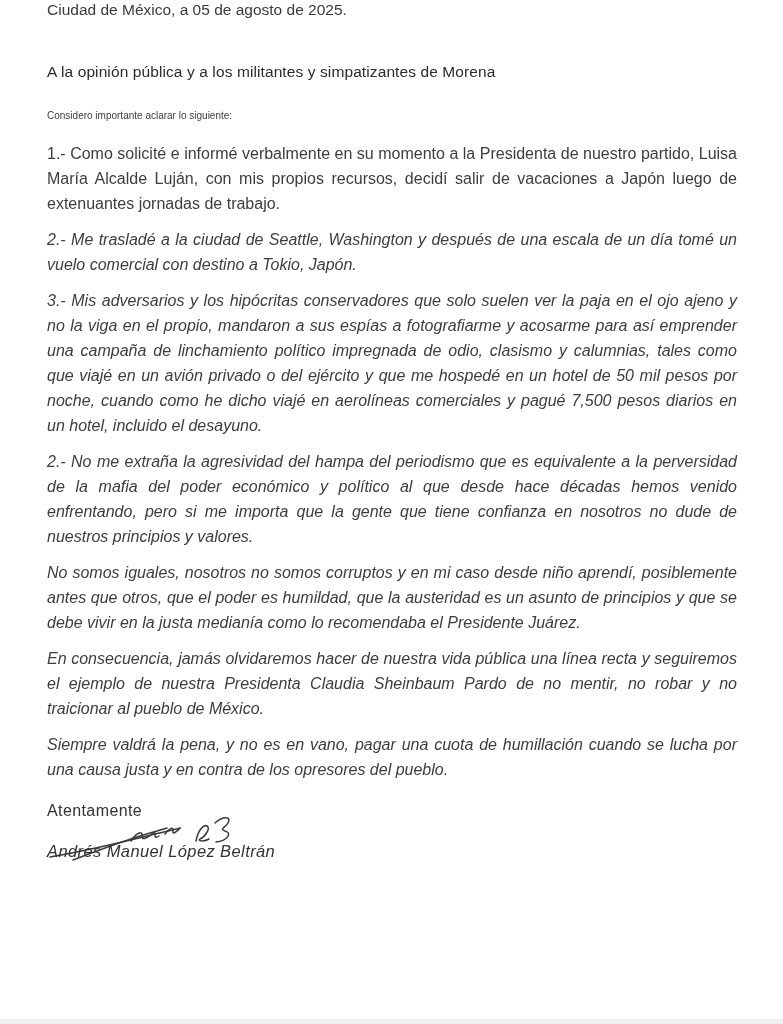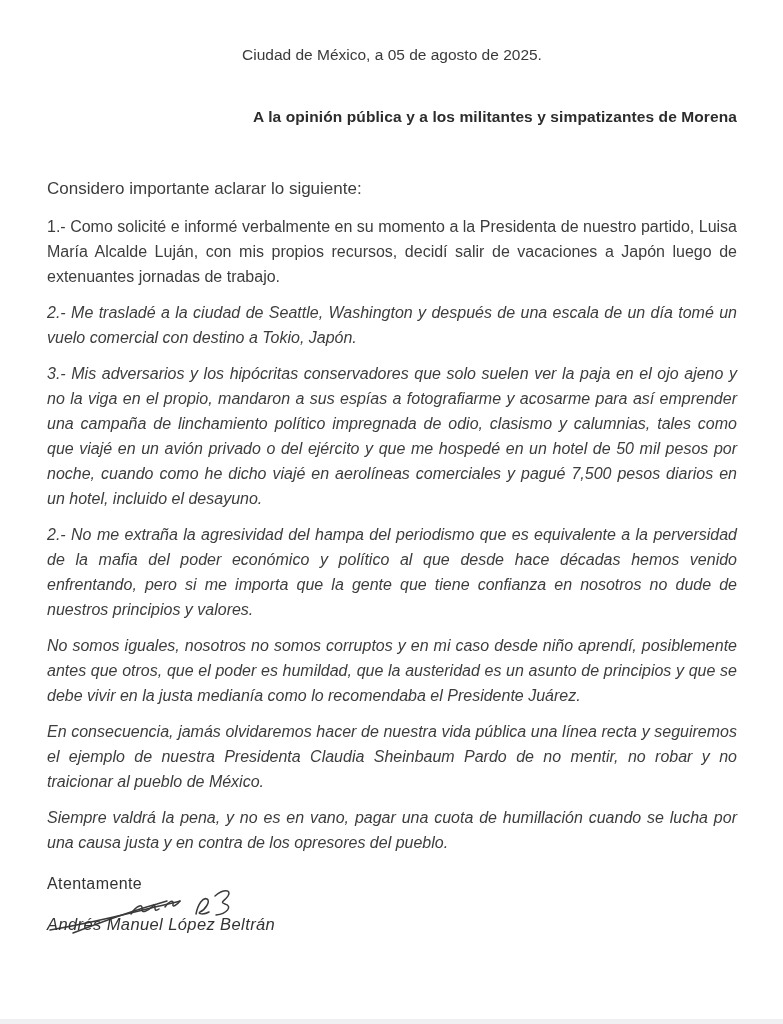--- a/index.html
+++ b/index.html
@@ -16,38 +16,37 @@
     color: #3d3d3d;
     overflow: hidden;
   }
   .letter {
     position: absolute;
     left: 47px;
     top: 0;
     width: 690px;
   }
   .date {
-    margin-top: 45px;
-    text-align: center;
+    text-align: left;
     font-size: 15.5px;
     line-height: 20px;
     color: #3a3a3a;
   }
   .title {
     margin: 42px 0 0 0;
-    text-align: right;
+    text-align: left;
     font-size: 15.5px;
     line-height: 20px;
-    font-weight: bold;
+    font-weight: normal;
     color: #2c2c2c;
     letter-spacing: 0.1px;
   }
   .intro {
-    margin: 52px 0 0 0;
-    font-size: 17px;
+    margin: 24px 0 0 0;
+    font-size: 10px;
     line-height: 20px;
   }
   .para {
     margin: 15px 0 11px 0;
     font-size: 16px;
     line-height: 25px;
     text-align: justify;
     text-justify: inter-word;
     color: #3d3d3d;
   }

